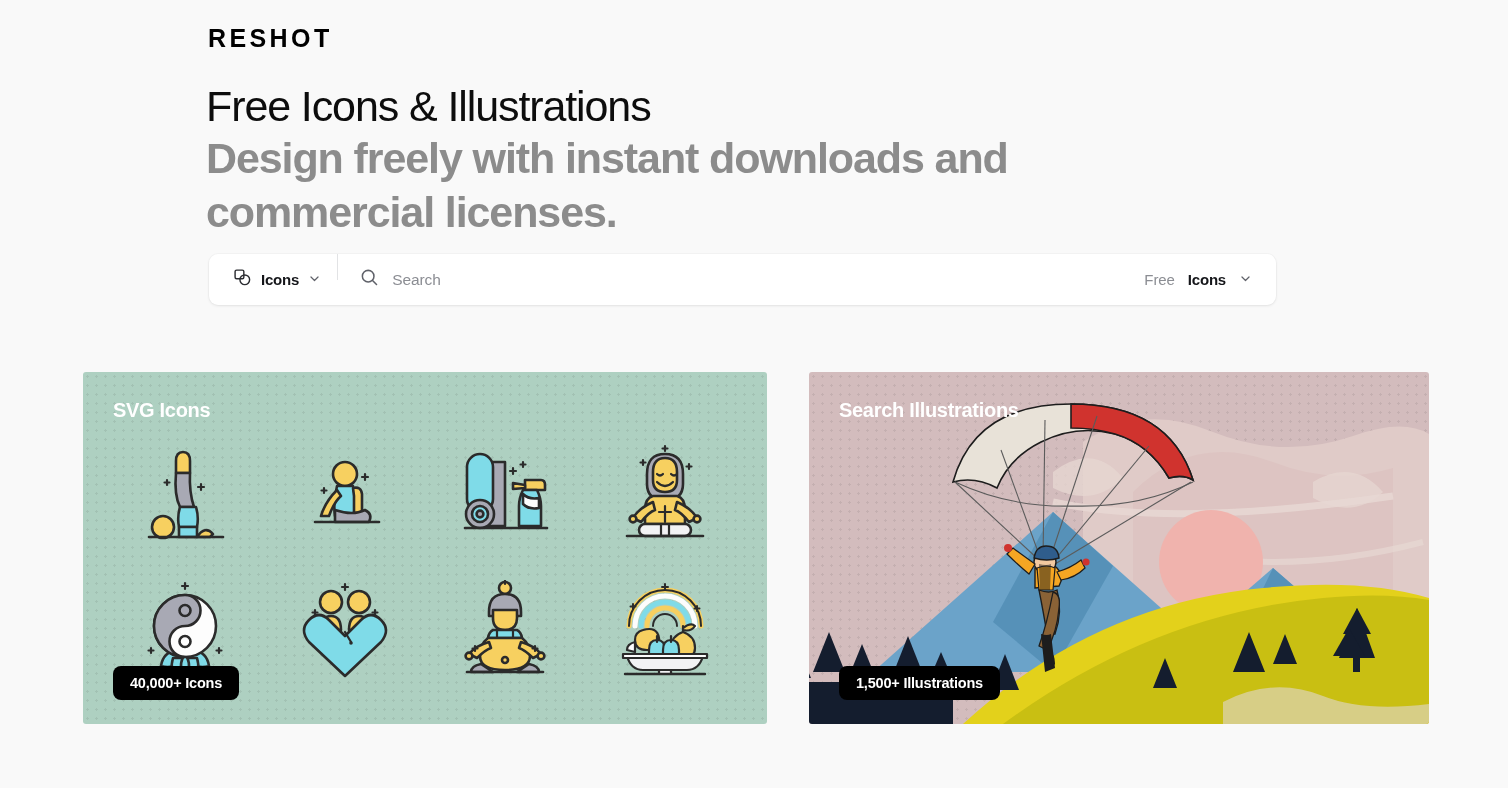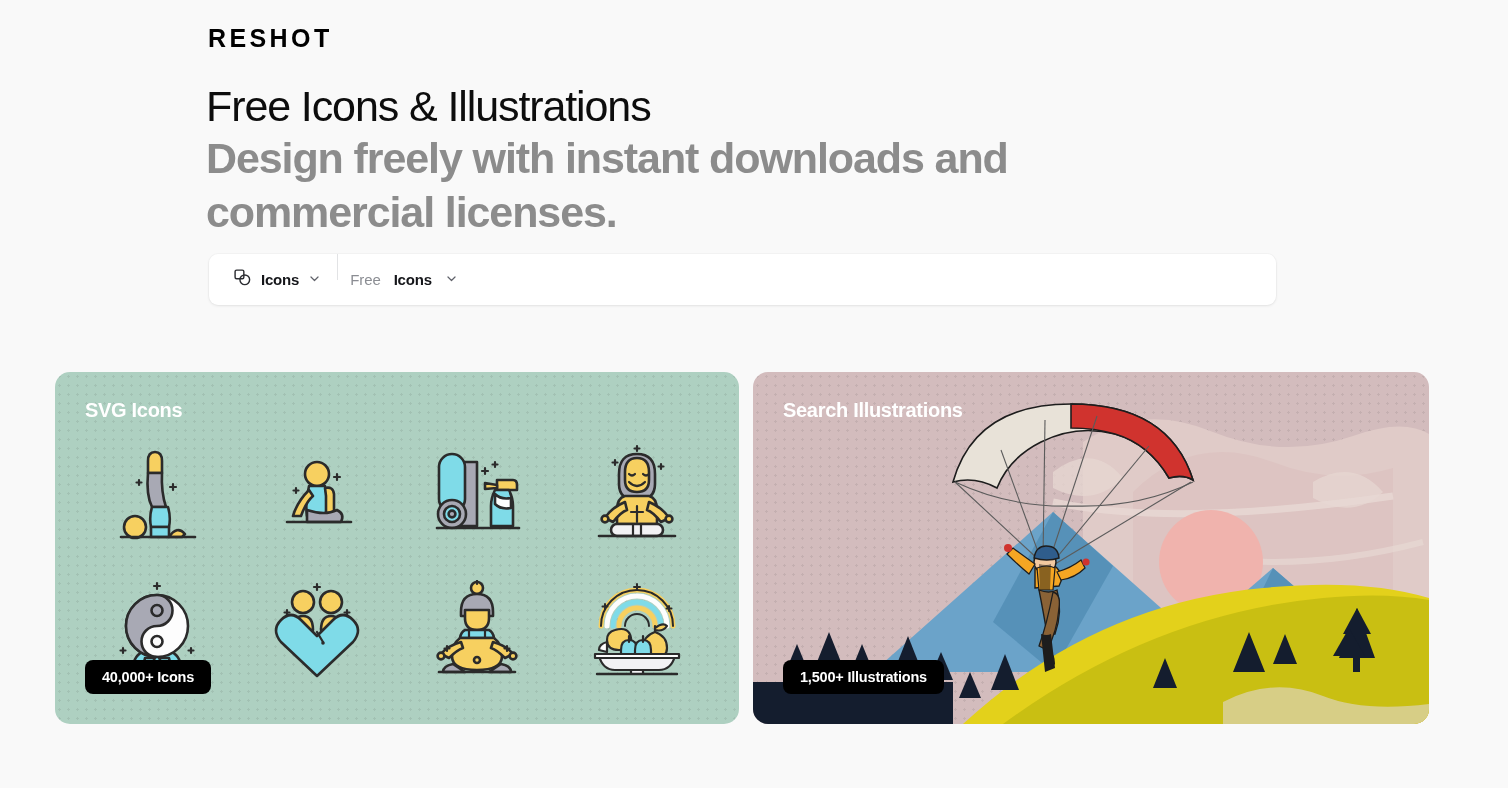--- a/index.html
+++ b/index.html
@@ -120,22 +120,23 @@
     position: absolute;
     left: 55px;
     top: 372px;
     width: 1374px;
     height: 352px;
     display: flex;
     gap: 14px;
   }
   .card {
     position: relative;
-    border-radius: 15px;
+    border-radius: 3px;
     overflow: hidden;
+    margin-left: 28px;
   }
   .card-icons { width: 684px; }
   .card-illus { flex: 1 1 auto; }
   .dots {
     position: absolute;
     inset: 0;
     background-image: radial-gradient(rgba(0,0,0,0.07) 1px, transparent 1.1px);
     background-size: 9px 9px;
     pointer-events: none;
   }
@@ -145,21 +146,21 @@
     top: 27px;
     font-size: 20px;
     font-weight: bold;
     color: #ffffff;
     letter-spacing: -0.3px;
     z-index: 4;
   }
   .badge {
     position: absolute;
     left: 30px;
-    bottom: 30px;
+    bottom: 24px;
     background: #000000;
     color: #ffffff;
     font-size: 14.5px;
     font-weight: bold;
     letter-spacing: -0.2px;
     padding: 9px 17px;
     border-radius: 8px;
     z-index: 5;
   }
 
@@ -206,20 +207,29 @@
       <span class="label">Icons</span>
       <span class="chev">
         <svg width="13" height="13" viewBox="0 0 14 14" fill="none" stroke="#5f6169" stroke-width="1.3" stroke-linecap="round" stroke-linejoin="round">
           <polyline points="3.2,5.4 7,9.2 10.8,5.4"></polyline>
         </svg>
       </span>
     </div>
 
     <div class="divider"></div>
 
+    <div class="search-field">
+      <span>
+        <svg width="19" height="19" viewBox="0 0 20 20" fill="none" stroke="#5f6169" stroke-width="1.6" stroke-linecap="round">
+          <circle cx="8.6" cy="8.6" r="6.1"></circle>
+          <line x1="13.2" y1="13.2" x2="17.4" y2="17.4"></line>
+        </svg>
+      </span>
+      <span class="placeholder">Search</span>
+    </div>
 
     <div class="type-filter">
       <span class="tf-label">Free</span>
       <span class="tf-value">Icons</span>
       <span class="chev">
         <svg width="13" height="13" viewBox="0 0 14 14" fill="none" stroke="#5f6169" stroke-width="1.3" stroke-linecap="round" stroke-linejoin="round">
           <polyline points="3.2,5.4 7,9.2 10.8,5.4"></polyline>
         </svg>
       </span>
     </div>

